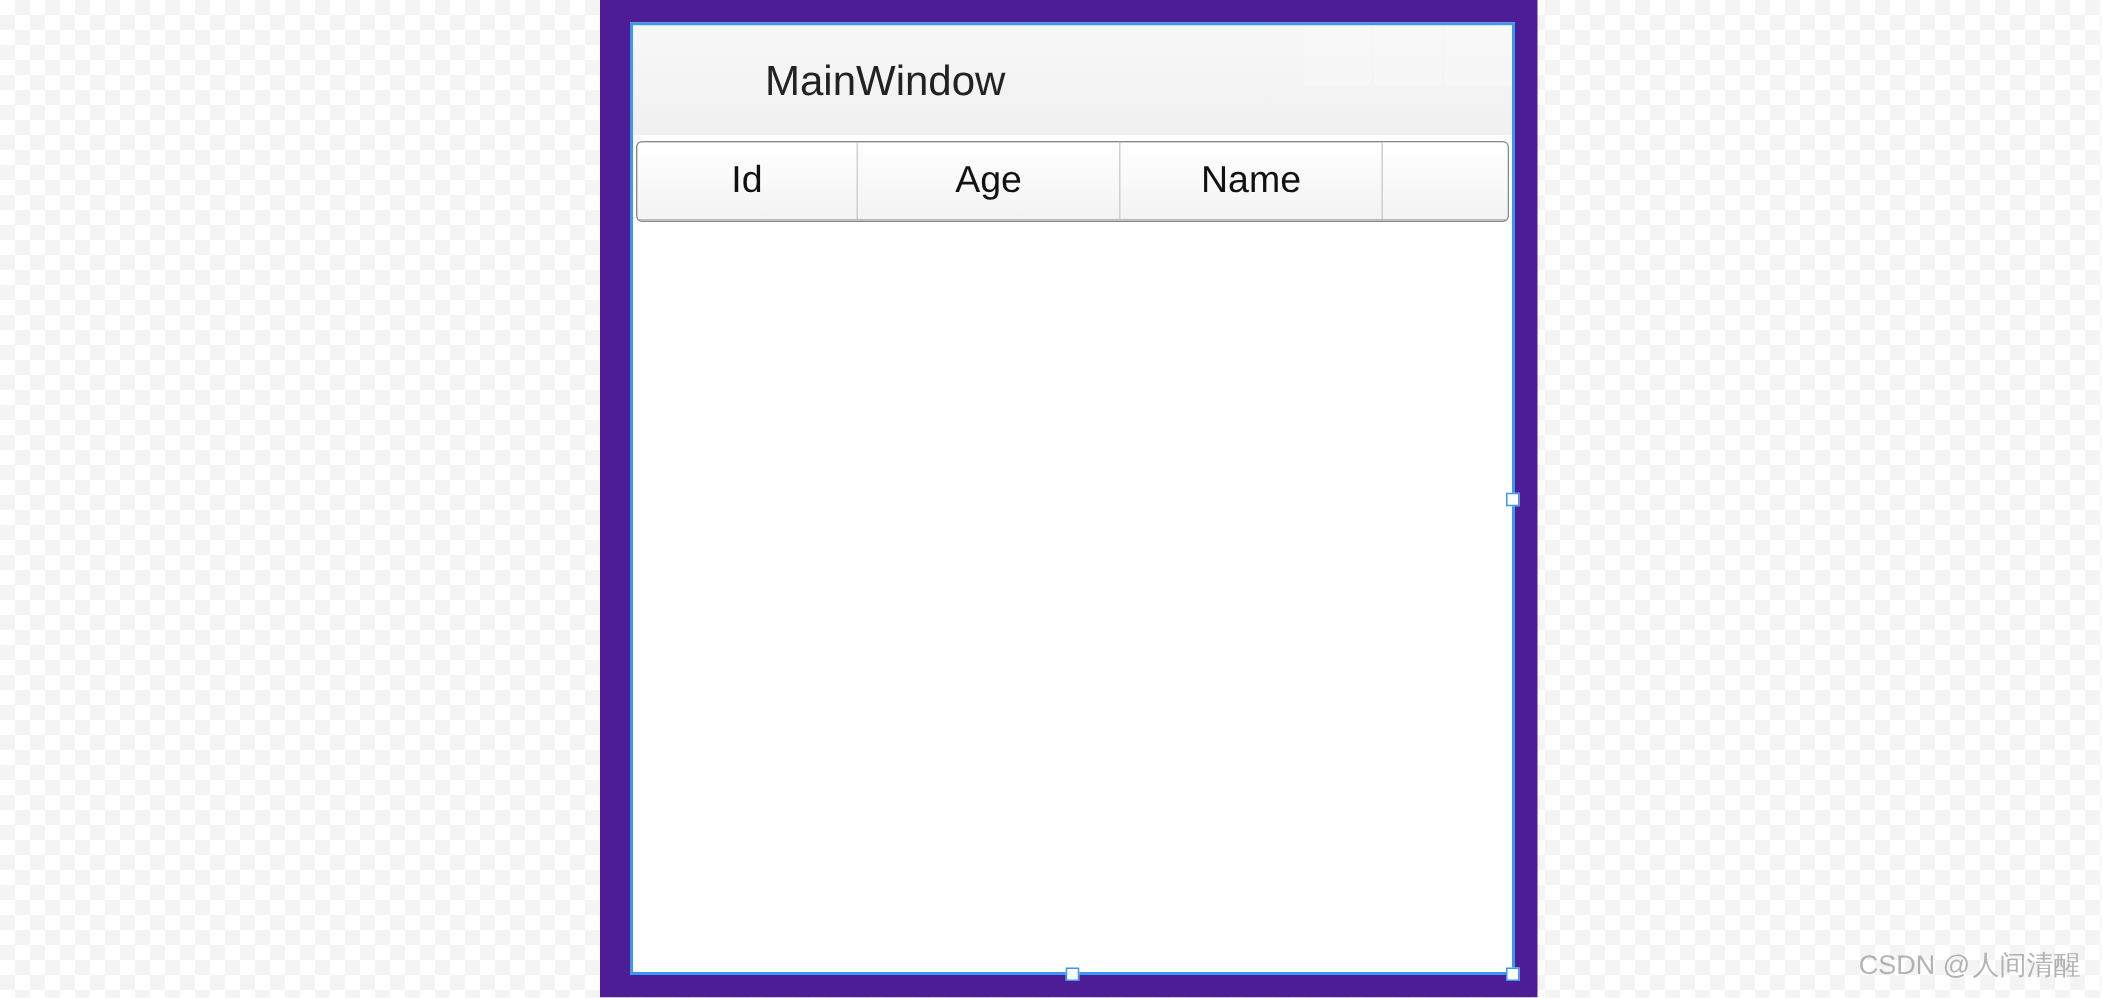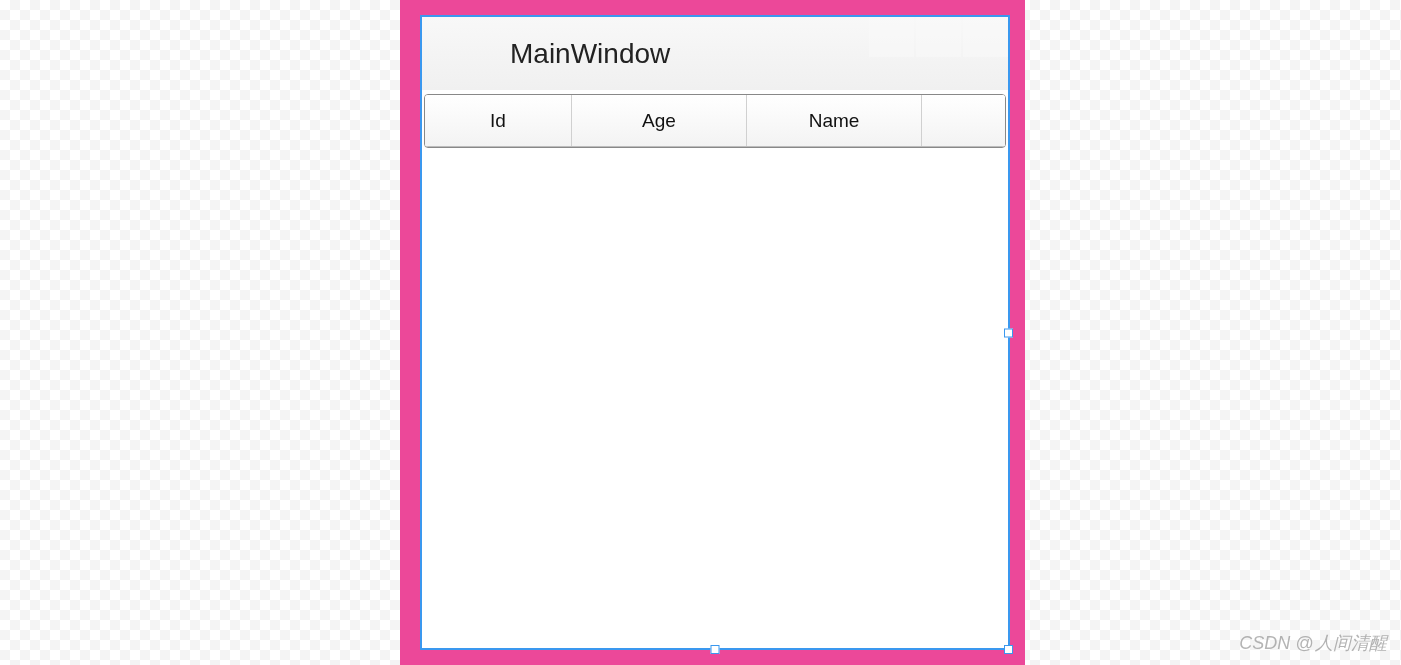--- a/index.html
+++ b/index.html
@@ -20,21 +20,21 @@
       background-position: 0 0, 0 10px, 10px -10px, -10px 0px;
       background-color: #ffffff;
       position: relative;
     }
     .canvas-wrap {
       position: absolute;
       left: 400px;
       top: 0;
       width: 625px;
       height: 665px;
-      background: #ec4899;
+      background: #4c1d95;
     }
     .design-window {
       position: absolute;
       left: 20px;
       top: 15px;
       width: 590px;
       height: 635px;
       border: 2px solid #3a98ef;
       background: #ffffff;
     }
@@ -73,21 +73,21 @@
     .dg-header-row {
       display: flex;
       background: linear-gradient(#ffffff, #f3f3f3);
       border-bottom: 1px solid #bcbcbc;
       height: 52px;
     }
     .dg-header-cell {
       display: flex;
       align-items: center;
       justify-content: center;
-      font-size: 19px;
+      font-size: 25px;
       color: #111;
       border-right: 1px solid #d0d0d0;
       height: 100%;
     }
     .dg-header-cell:last-child {
       border-right: none;
       background: linear-gradient(#ffffff, #f3f3f3);
     }
     .col-id    { width: 147px; }
     .col-name  { width: 175px; }
@@ -104,21 +104,20 @@
     .handle-bottom { bottom: -6px; left: 50%; transform: translateX(-50%); }
     .handle-br     { right: -5px; bottom: -6px; }
     .watermark {
       position: absolute;
       right: 14px;
       bottom: 10px;
       font-size: 18px;
       color: rgba(120,120,120,0.55);
       font-family: "Microsoft YaHei", sans-serif;
       pointer-events: none;
-      font-style: italic;
     }
   </style>
 </head>
 <body>
 
 <div class="canvas-wrap">
   <div class="design-window">
     <div class="titlebar">
       <span class="titlebar-title">MainWindow</span>
       <div class="titlebar-buttons">

